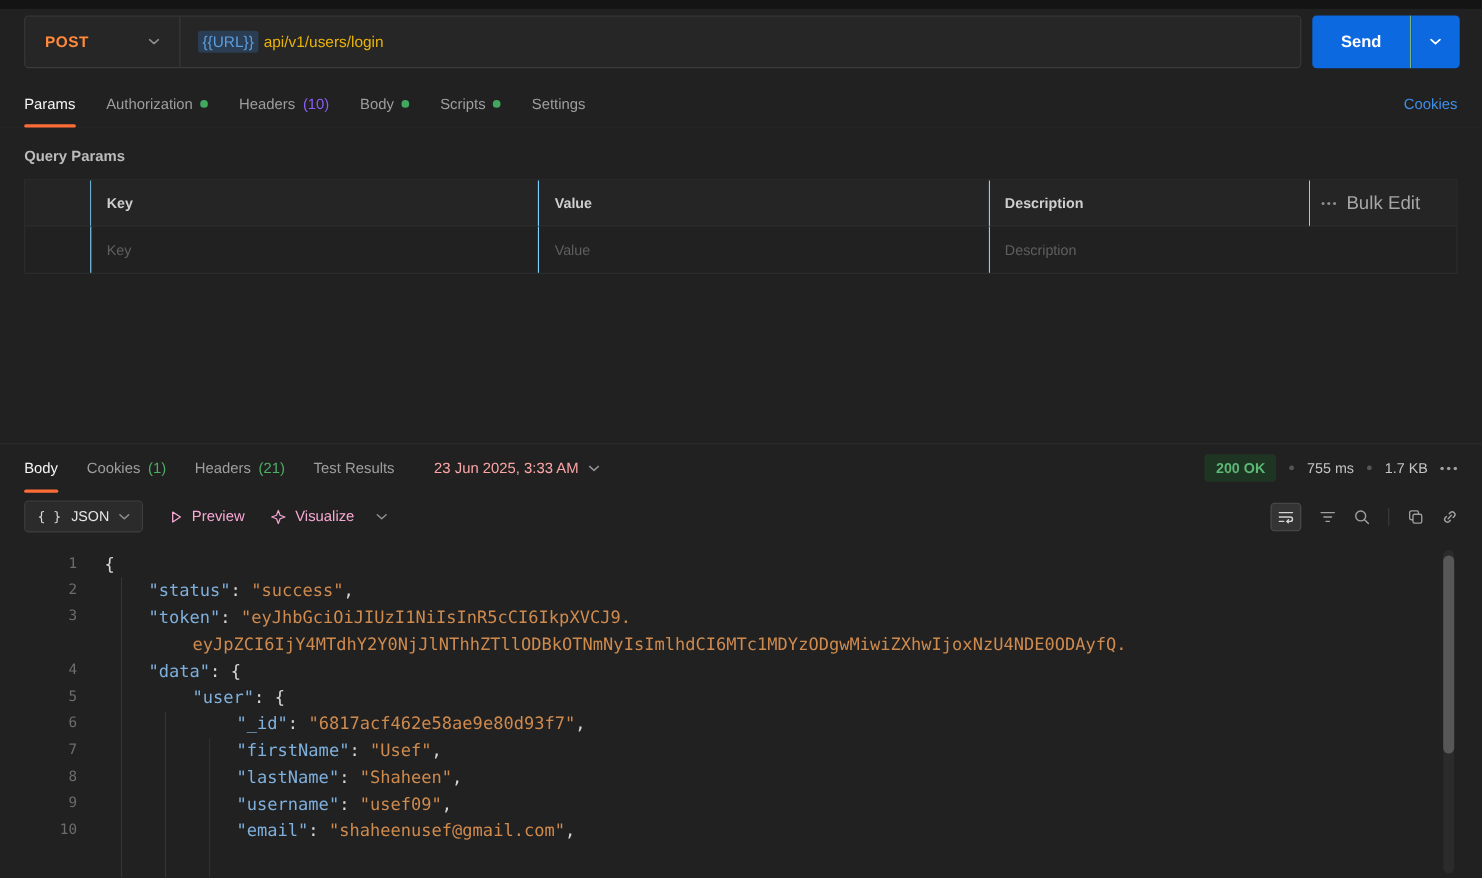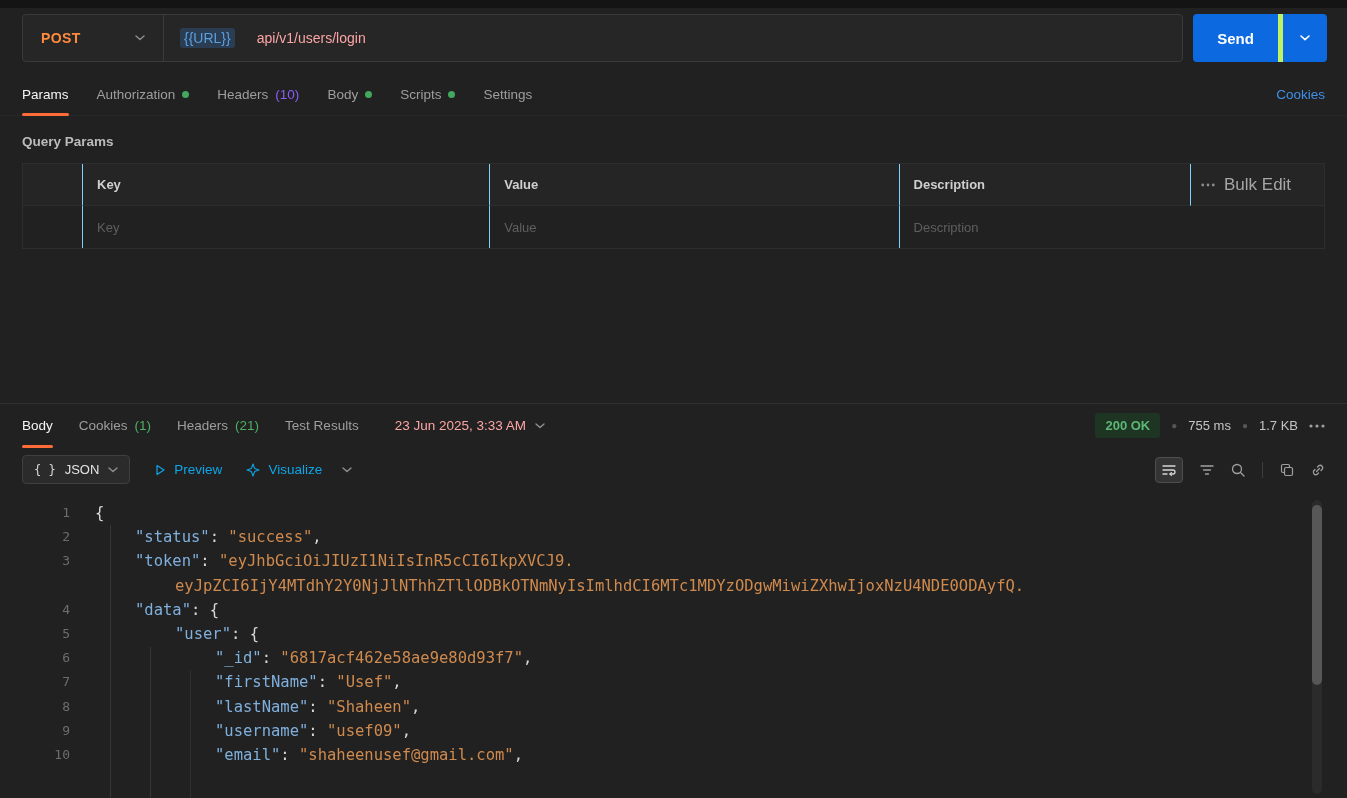--- a/index.html
+++ b/index.html
@@ -16,24 +16,24 @@
   .request-bar { display:flex; align-items:center; padding:6px 20px 12px 22px; flex:none; }
   .url-container { flex:1; height:48px; border:1px solid #3a3a3a; background:#262626;
     border-radius:4px; display:flex; align-items:stretch; margin-right:10px; }
   .method-select { width:140px; display:flex; align-items:center; justify-content:space-between;
     padding:0 18px; cursor:pointer; }
   .method-label { color:#ff8a3c; font-weight:700; font-size:14px; letter-spacing:.4px; }
   .chev { color:#8f8f8f; flex:none; }
   .v-divider { width:1px; background:#3a3a3a; }
   .url-input { display:flex; align-items:center; padding:0 16px; font-size:14px; flex:1; cursor:text; }
   .url-var { color:#5a9fe0; background:#2b3d52; border-radius:3px; padding:2px 4px; }
-  .url-path { color:#fca5a5; margin-left:22px; }
+  .url-path { color:#eab308; margin-left:5px; }
   .send-split { display:flex; height:48px; flex:none; }
   .send-main { width:90px; background:#0c69e0; border:none; color:#fff; font-size:15px; font-weight:700;
-    border-radius:4px 0 0 4px; border-right:5px solid #bef264; cursor:pointer; font-family:inherit; }
+    border-radius:4px 0 0 4px; border-right:1px solid #bef264; cursor:pointer; font-family:inherit; }
   .send-caret { width:44px; background:#0c69e0; border:none; color:#fff;
     border-radius:0 4px 4px 0; display:flex; align-items:center; justify-content:center; cursor:pointer; }
   .send-caret .chev { color:#fff; }
 
   
   .tabs-row { display:flex; align-items:stretch; padding:0 22px; gap:28px; height:42px;
     border-bottom:1px solid #272727; flex:none; }
   .tab { display:flex; align-items:center; gap:7px; color:#9e9e9e; font-size:13.5px;
     position:relative; cursor:pointer; white-space:nowrap; }
   .tab.active { color:#f5f5f5; }
@@ -72,21 +72,21 @@
   .status-pill { background:#1e3524; color:#5cb874; font-size:13px; font-weight:700;
     padding:5px 10px; border-radius:3px; cursor:pointer; white-space:nowrap; }
   .sep-dot { color:#565656; font-size:10px; }
   .meta-val { color:#c4c4c4; font-size:13px; white-space:nowrap; }
   .icon-btn { color:#a0a0a0; display:flex; align-items:center; cursor:pointer; }
 
   .resp-toolbar { display:flex; align-items:center; padding:8px 22px; gap:24px; }
   .json-btn { display:flex; align-items:center; gap:9px; border:1px solid #3f3f3f; background:#2b2b2b;
     border-radius:4px; padding:6px 11px; font-size:13px; color:#e4e4e4; cursor:pointer; }
   .braces { font-family:"DejaVu Sans Mono", monospace; font-size:12px; color:#d8d8d8; }
-  .tool-btn { display:flex; align-items:center; gap:8px; color:#0ea5e9; font-size:13.5px; cursor:pointer; }
+  .tool-btn { display:flex; align-items:center; gap:8px; color:#f9a8d4; font-size:13.5px; cursor:pointer; }
   .caret-only { margin-left:-4px; }
   .toolbar-right { margin-left:auto; display:flex; align-items:center; gap:17px; }
   .icon-toggle { width:28px; height:26px; border:1px solid #4e4e4e; border-radius:4px; background:#343434;
     display:flex; align-items:center; justify-content:center; color:#d5d5d5; cursor:pointer; }
   .v-sep { width:1px; height:16px; background:#3d3d3d; }
 
   
   .code-area { position:relative; height:306px; overflow:hidden; padding-top:9px;
     font-family:"DejaVu Sans Mono", monospace; font-size:15.5px; }
   .code-line { display:flex; line-height:24.2px; white-space:pre; }

